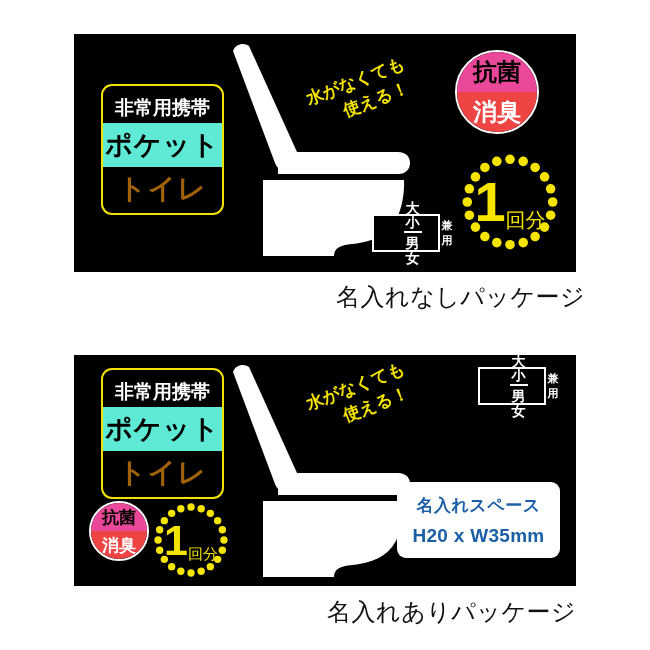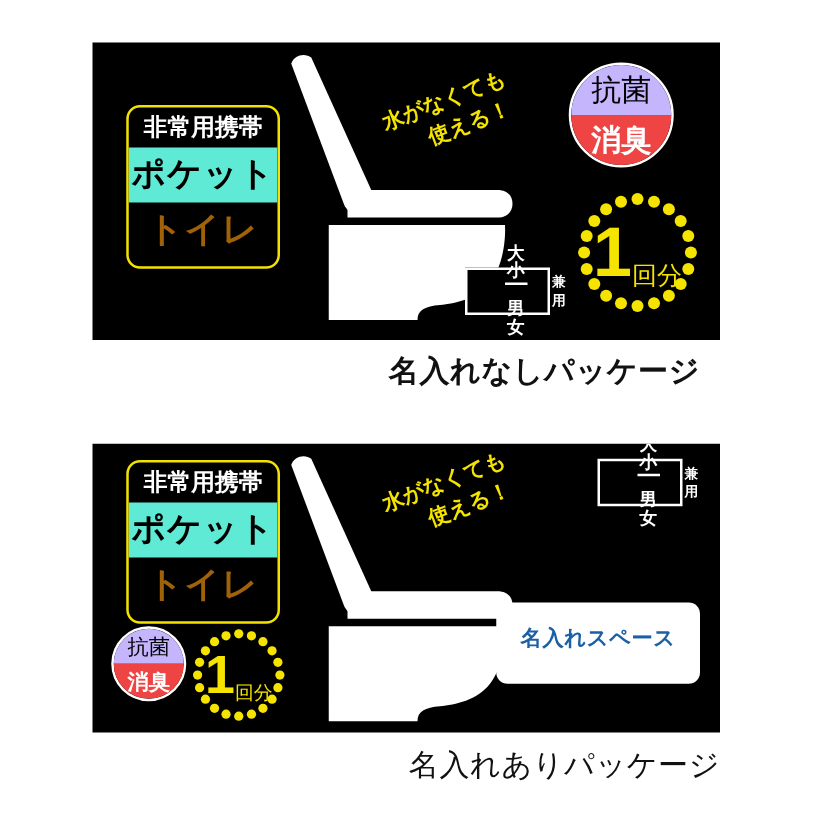--- a/index.html
+++ b/index.html
@@ -27,33 +27,34 @@
   
   .caption {
     position: absolute;
     font-family: "DejaVu Sans", "Liberation Sans", sans-serif;
     font-size: 24px;
     color: #111111;
     letter-spacing: 0.5px;
     white-space: nowrap;
     text-align: right;
   }
-  #caption-1 { left: 260px; top: 281px; width: 300px; font-weight: bold; }
+  #caption-1 { left: 285px; top: 281px; width: 300px; }
   #caption-2 { left: 276px; top: 596px; width: 300px; }
 
   
   .logo-box {
     position: absolute;
     background: #000000;
     border: 2.5px solid #F3E200;
     border-radius: 11px;
     overflow: hidden;
     box-sizing: border-box;
     display: flex;
     flex-direction: column;
+    justify-content: center;
   }
   .logo-row {
     text-align: center;
     white-space: nowrap;
     font-family: "DejaVu Sans", "Liberation Sans", sans-serif;
     line-height: 1;
   }
   .logo-row-top {
     color: #ffffff;
     font-weight: bold;
@@ -108,27 +109,27 @@
     border-radius: 50%;
     border: 2px solid #ffffff;
     box-sizing: border-box;
     overflow: hidden;
     background: #000000;
     display: flex;
     flex-direction: column;
   }
   .seal .half-top {
     flex: 1;
-    background: #c4b5fd;
+    background: #ec4899;
     color: #000000;
     display: flex;
     align-items: center;
     justify-content: center;
     font-family: "DejaVu Sans", "Liberation Sans", sans-serif;
-    font-weight: normal;
+    font-weight: bold;
   }
   .seal .half-bot {
     flex: 1;
     background: #ef4444;
     color: #ffffff;
     display: flex;
     align-items: center;
     justify-content: center;
     font-family: "DejaVu Sans", "Liberation Sans", sans-serif;
     font-weight: bold;
@@ -183,34 +184,34 @@
     font-weight: bold;
   }
   .usebox .frac {
     display: flex;
     flex-direction: column;
     align-items: center;
     line-height: 1.05;
     margin-left: 44px;
   }
   .usebox .frac .top { border-bottom: 2px solid #ffffff; padding: 0 2px 1px; }
-  .usebox .frac .bot { padding: 13px 2px 0; font-family: Liberation Serif, serif; }
+  .usebox .frac .bot { padding: 3px 2px 0; }
   .usebox .kenyo { margin-left: 20px; }
   #usebox-1 { left: 298px; top: 180px; width: 68px; height: 38px; }
   #usebox-1 .frac { font-size: 14px; }
   #usebox-1 .kenyo { font-size: 11px; }
   #usebox-2 { left: 404px; top: 12px; width: 68px; height: 38px; }
   #usebox-2 .frac { font-size: 14px; }
   #usebox-2 .kenyo { font-size: 11px; }
 
   
   .namespace-box {
     position: absolute;
     left: 323px; top: 127px;
-    width: 163px; height: 65px;
+    width: 163px; height: 76px;
     background: #ffffff;
     border-radius: 9px;
     display: flex;
     flex-direction: column;
     align-items: center;
     justify-content: center;
     box-sizing: border-box;
   }
   .namespace-box .ns-line1 {
     color: #1B5FA6;
@@ -358,16 +359,17 @@
   <div class="usebox" id="usebox-2">
     <span class="frac">
       <span class="top">大小</span>
       <span class="bot">男女</span>
     </span>
     <span class="kenyo">兼用</span>
   </div>
 
   <div class="namespace-box">
     <div class="ns-line1">名入れスペース</div>
+    <div class="ns-line2">H20 x W35mm</div>
   </div>
 </div>
 
 <div class="caption" id="caption-2">名入れありパッケージ</div>
 
 </body></html>

